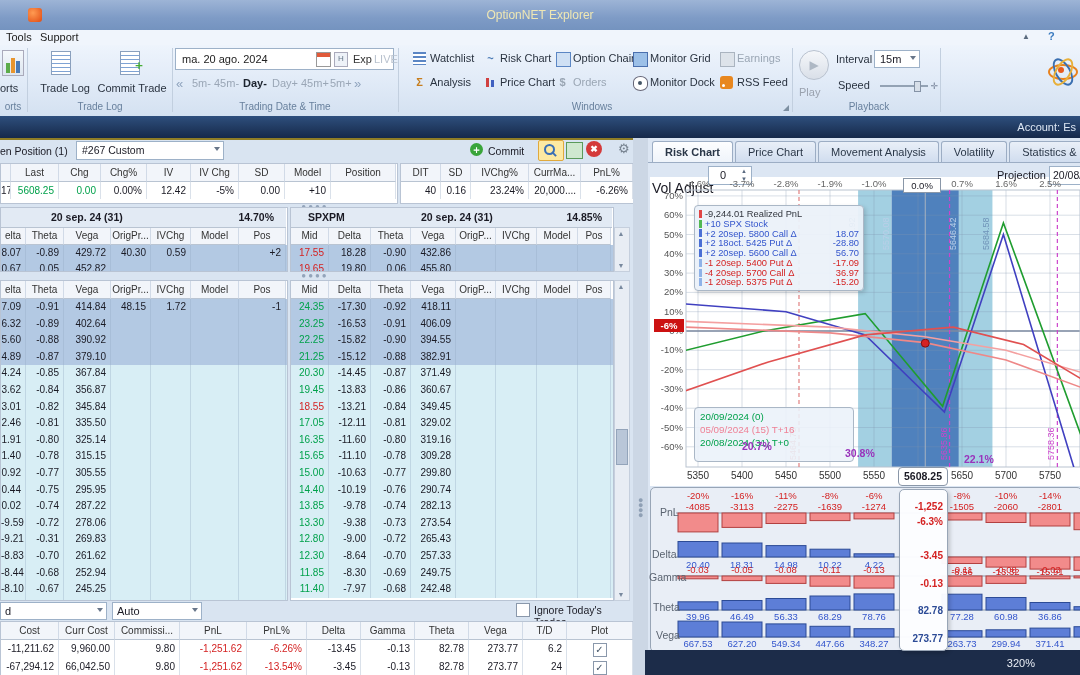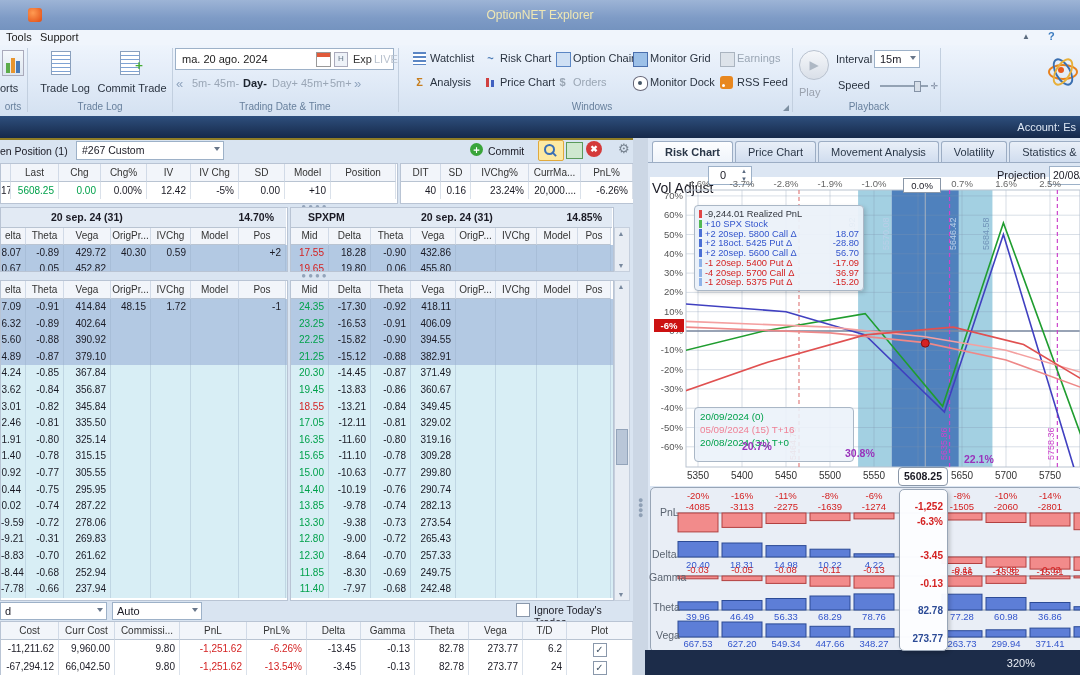--- a/index.html
+++ b/index.html
@@ -525,20 +525,29 @@
         <div class="grid cgl trowB">
         <span class="gc nc">-8.44</span>
           <span class="gc nc">-0.68</span>
           <span class="gc nc">252.94</span>
           <span class="gc nc"></span>
           <span class="gc nc"></span>
           <span class="gc nc"></span>
           <span class="gc nc"></span>
       </div>
         <div class="grid cgl trowB">
+        <span class="gc nc">-8.10</span>
+          <span class="gc nc">-0.67</span>
+          <span class="gc nc">245.25</span>
+          <span class="gc nc"></span>
+          <span class="gc nc"></span>
+          <span class="gc nc"></span>
+          <span class="gc nc"></span>
+      </div>
+        <div class="grid cgl trowB">
         <span class="gc nc">-7.78</span>
           <span class="gc nc">-0.66</span>
           <span class="gc nc">237.94</span>
           <span class="gc nc"></span>
           <span class="gc nc"></span>
           <span class="gc nc"></span>
           <span class="gc nc"></span>
       </div>
       </div>
   </div>

